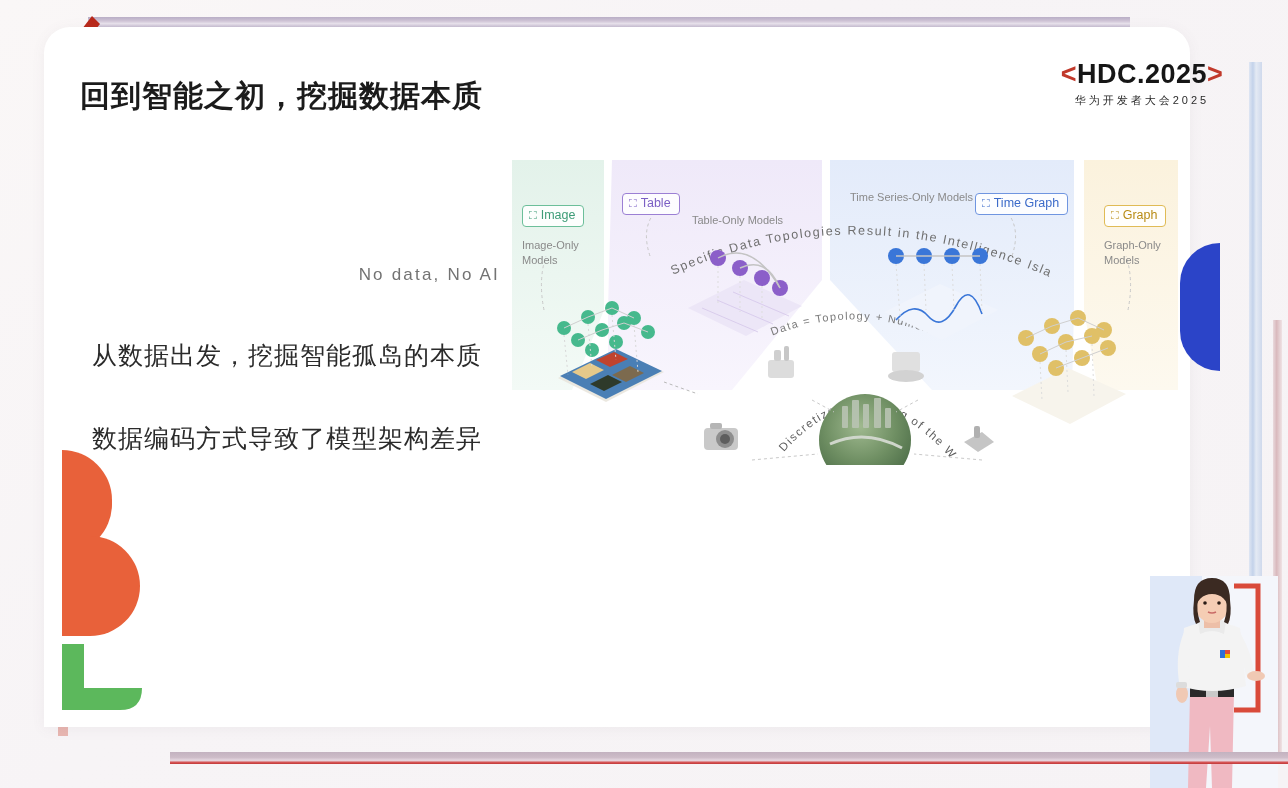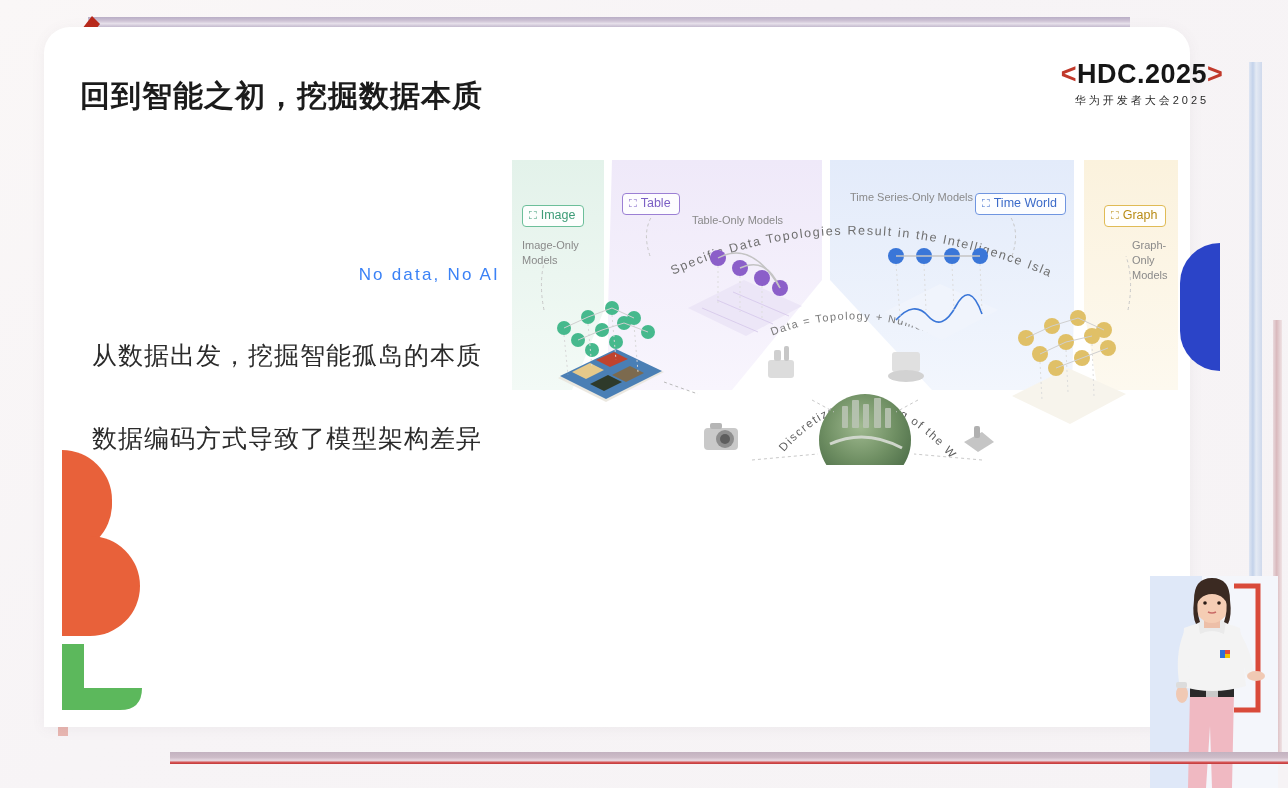--- a/index.html
+++ b/index.html
@@ -60,21 +60,21 @@
   }
   .hdc-main .chev { color: #c1392b; font-weight: 700; }
   .hdc-sub {
     font-size: 11px; color: #2b2b2b; letter-spacing: 3px;
     margin-top: 5px; white-space: nowrap;
   }
 
   
   .bullets { position: absolute; left: 92px; top: 265px; width: 410px; }
   .bullet-en {
-    text-align: right; font-size: 17px; color: #3b82f6;
+    text-align: right; font-size: 17px; color: #737373;
     letter-spacing: 2.2px; margin-bottom: 54px; padding-right: 2px;
   }
   .bullet-cn {
     font-size: 25px; color: #2b2b2b; letter-spacing: 1px; margin-bottom: 50px;
     white-space: nowrap;
   }
 
   
   .diagram {
     position: absolute; left: 512px; top: 160px; width: 666px; height: 305px;
@@ -93,21 +93,21 @@
   .badge-ts    { border: 1.4px solid #6f95e0; color: #3c6bc9; left: 463px; top: 33px; }
   .badge-graph { border: 1.4px solid #e0bb55; color: #b98c16; left: 592px; top: 45px; }
 
   .only-label {
     position: absolute; font-size: 11px; color: #8a8a8a; line-height: 1.35;
     white-space: pre-line;
   }
   .lbl-image { left: 10px; top: 78px; }
   .lbl-table { left: 180px; top: 38px; margin-top: 15px; }
   .lbl-ts    { left: 338px; top: 30px; }
-  .lbl-graph { left: 592px; top: 78px; margin-left: 28px; }
+  .lbl-graph { left: 592px; top: 78px; }
 
   .arc-text { font-size: 12.5px; fill: #6f6f6f; letter-spacing: 1.6px; }
   .arc-text-sm { font-size: 11px; fill: #7a7a7a; letter-spacing: 1.4px; }
   .arc-text-globe { font-size: 11.5px; fill: #5c5c5c; letter-spacing: 1.6px; }
 
   
   .blue-half {
     position: absolute; right: 68px; top: 243px; width: 40px; height: 128px;
     background: #2b44c8; border-radius: 128px 0 0 128px;
   }
@@ -368,21 +368,21 @@
   <div class="badge badge-image">
     <span class="bicon">⛶</span>
     <span>Image</span>
   </div>
   <div class="badge badge-table">
     <span class="bicon">⛶</span>
     <span>Table</span>
   </div>
   <div class="badge badge-ts">
     <span class="bicon">⛶</span>
-    <span>Time World</span>
+    <span>Time Graph</span>
   </div>
   <div class="badge badge-graph">
     <span class="bicon">⛶</span>
     <span>Graph</span>
   </div>
 
   <div class="only-label lbl-image">Image-Only
 Models</div>
   <div class="only-label lbl-table">Table-Only Models</div>
   <div class="only-label lbl-ts">Time Series-Only Models</div>

